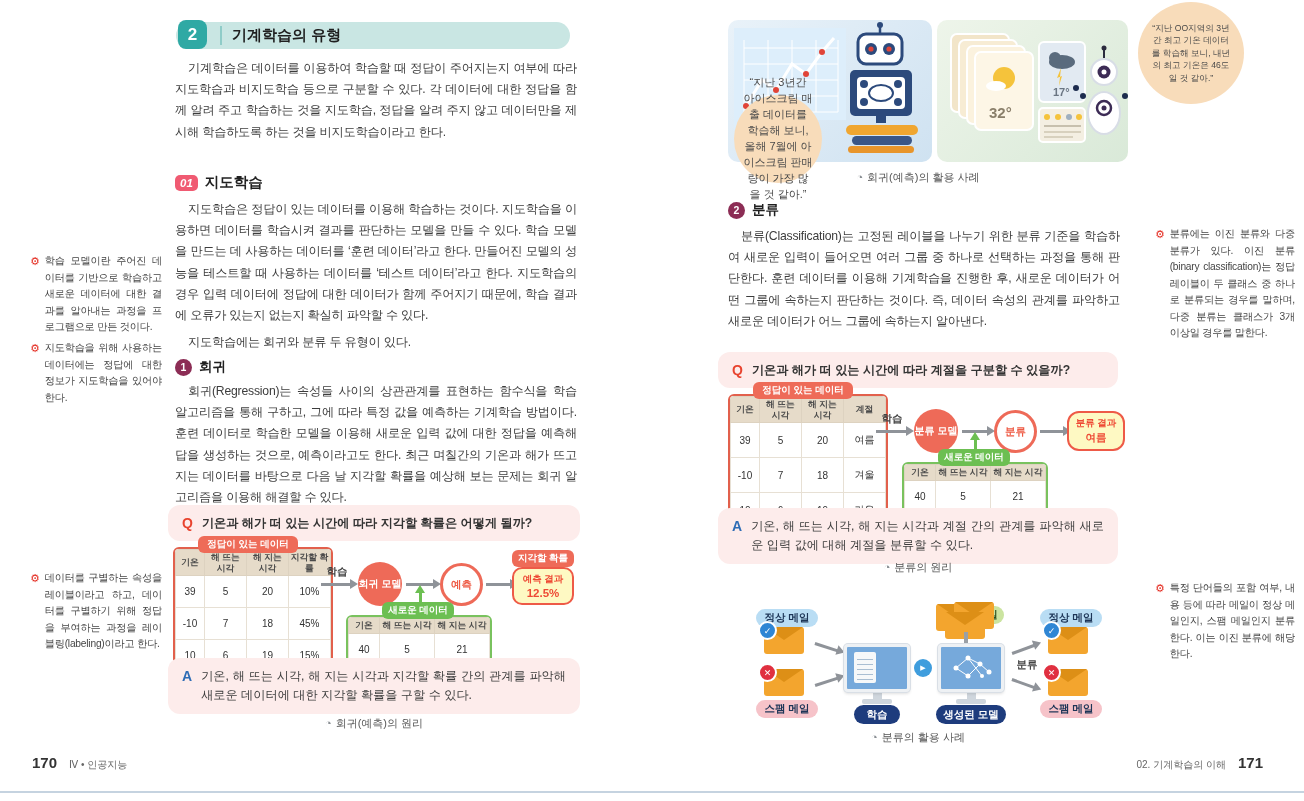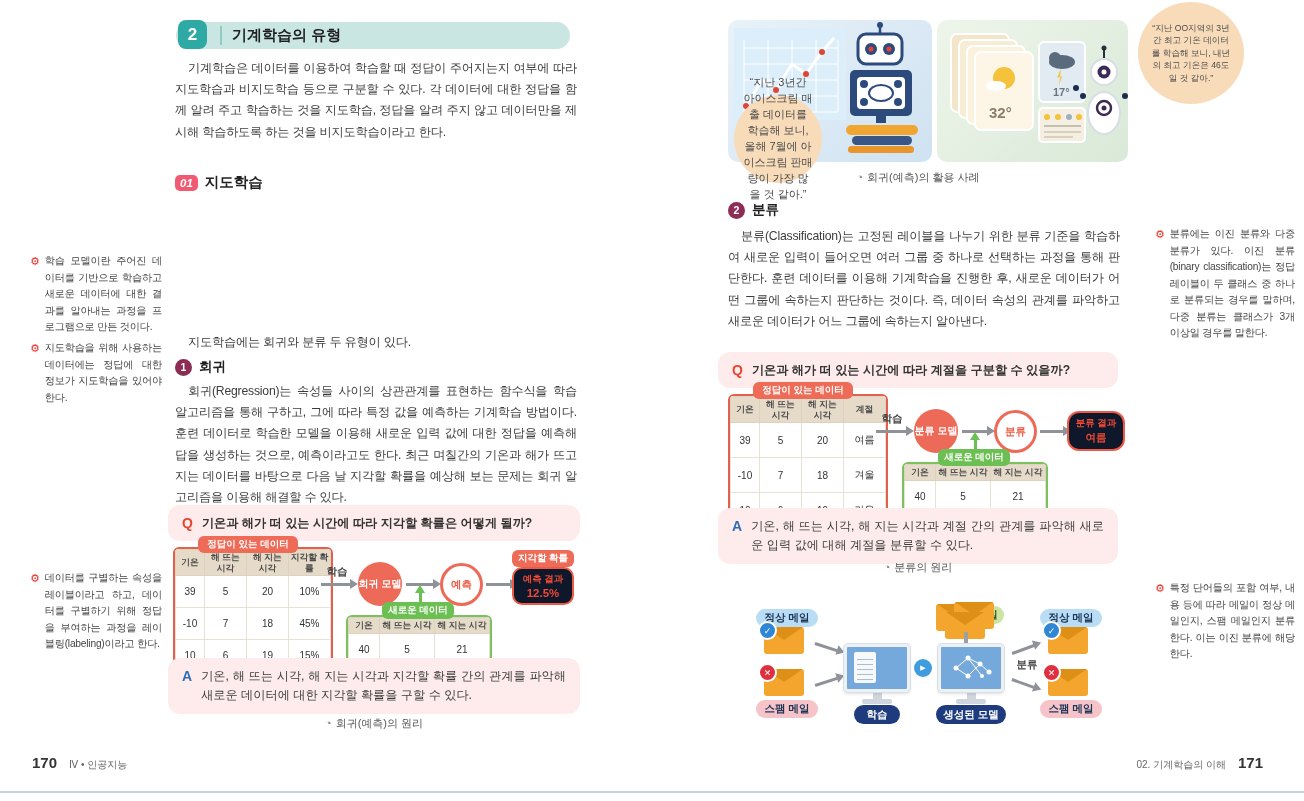--- a/index.html
+++ b/index.html
@@ -47,21 +47,21 @@
   .harrow{position:absolute;height:2.5px;background:#8f9399;}
   .harrow:after{content:'';position:absolute;right:-7px;top:-4.2px;border-left:8px solid #8f9399;
         border-top:5.5px solid transparent;border-bottom:5.5px solid transparent;}
   .uparrow{position:absolute;width:2.5px;background:#6cbf52;}
   .uparrow:after{content:'';position:absolute;top:-7px;left:-4.2px;border-bottom:8px solid #6cbf52;
         border-left:5.5px solid transparent;border-right:5.5px solid transparent;}
   .vdown{position:absolute;width:4px;background:#9aa0a6;}
   .vdown:after{content:'';position:absolute;bottom:-7px;left:-4px;border-top:8px solid #9aa0a6;
         border-left:6px solid transparent;border-right:6px solid transparent;}
   .learnlabel{font-size:10.5px;font-weight:bold;color:#444;text-align:center;}
-  .resultbox{background:#0f172a;border:2.5px solid #ee5a47;border-radius:10px;display:flex;flex-direction:column;
+  .resultbox{background:#fef9c3;border:2.5px solid #ee5a47;border-radius:10px;display:flex;flex-direction:column;
         align-items:center;justify-content:center;gap:1px;box-sizing:border-box;}
   .rb1{color:#ee4a35;font-weight:bold;font-size:9.5px;}
   .rb2{color:#ee4a35;font-weight:bold;font-size:11.5px;}
   
   .panel{border-radius:10px;}
   .bubble{border-radius:50%;background:#f8dcba;display:flex;align-items:center;justify-content:center;
         text-align:center;color:#4a4a4a;box-sizing:border-box;line-height:1.45;}
   
   .mailbadge{font-size:10.5px;font-weight:bold;border-radius:9px;padding:2px 0;color:#1d3557;text-align:center;}
   .mb-blue{background:#b9ddf4;}
@@ -109,20 +109,21 @@
   </div>
   <div class="abs mnote" style="left:30px;top:570px;width:132px;">
     <span class="gear">⚙</span>
     <span>데이터를 구별하는 속성을 레이블이라고 하고, 데이터를 구별하기 위해 정답을 부여하는 과정을 레이블링(labeling)이라고 한다.</span>
   </div>
 
   <div class="abs subhead" style="left:175px;top:173px;">
     <span class="badge01">01</span>
     <span class="subtitle">지도학습</span>
   </div>
+  <div class="abs para indent" style="left:175px;top:199px;width:402px;">지도학습은 정답이 있는 데이터를 이용해 학습하는 것이다. 지도학습을 이용하면 데이터를 학습시켜 결과를 판단하는 모델을 만들 수 있다. 학습 모델을 만드는 데 사용하는 데이터를 ‘훈련 데이터’라고 한다. 만들어진 모델의 성능을 테스트할 때 사용하는 데이터를 ‘테스트 데이터’라고 한다. 지도학습의 경우 입력 데이터에 정답에 대한 데이터가 함께 주어지기 때문에, 학습 결과에 오류가 있는지 없는지 확실히 파악할 수 있다.</div>
   <div class="abs para indent" style="left:175px;top:332px;width:402px;">지도학습에는 회귀와 분류 두 유형이 있다.</div>
 
   <div class="abs subhead" style="left:175px;top:358px;">
     <span class="numc">1</span>
     <span class="h3title">회귀</span>
   </div>
   <div class="abs para indent" style="left:175px;top:381px;width:402px;">회귀(Regression)는 속성들 사이의 상관관계를 표현하는 함수식을 학습 알고리즘을 통해 구하고, 그에 따라 특정 값을 예측하는 기계학습 방법이다. 훈련 데이터로 학습한 모델을 이용해 새로운 입력 값에 대한 정답을 예측해 답을 생성하는 것으로, 예측이라고도 한다. 최근 며칠간의 기온과 해가 뜨고 지는 데이터를 바탕으로 다음 날 지각할 확률을 예상해 보는 문제는 회귀 알고리즘을 이용해 해결할 수 있다.</div>
 
   <div class="abs qabox" style="left:168px;top:505px;width:412px;">
     <span class="qletter">Q</span>
@@ -457,20 +458,23 @@
     <div class="harrow" style="left:294px;top:68px;width:24px;transform:rotate(-20deg);transform-origin:left center;"></div>
     <div class="harrow" style="left:294px;top:94px;width:24px;transform:rotate(20deg);transform-origin:left center;"></div>
 
     <div class="abs mailbadge mb-blue" style="left:322px;top:25px;width:62px;">정상 메일</div>
     <div class="env" style="left:330px;top:43px;"></div>
     <div class="mark mark-ok" style="left:324px;top:37px;">✓</div>
     <div class="env" style="left:330px;top:85px;"></div>
     <div class="mark mark-no" style="left:324px;top:79px;">✕</div>
     <div class="abs mailbadge mb-pink" style="left:322px;top:116px;width:62px;">스팸 메일</div>
 
+    <div class="abs caption" style="left:0;top:146px;width:400px;">
+      <span class="cap-ico">◔</span><span>분류의 활용 사례</span>
+    </div>
   </div>
 
   <div class="abs" style="left:32px;top:754px;display:flex;align-items:baseline;gap:12px;">
     <span class="pagenum">170</span>
     <span class="footerline">Ⅳ • 인공지능</span>
   </div>
   <div class="abs" style="left:1000px;top:754px;width:263px;display:flex;align-items:baseline;gap:12px;justify-content:flex-end;">
     <span class="footerline">02. 기계학습의 이해</span>
     <span class="pagenum">171</span>
   </div>

